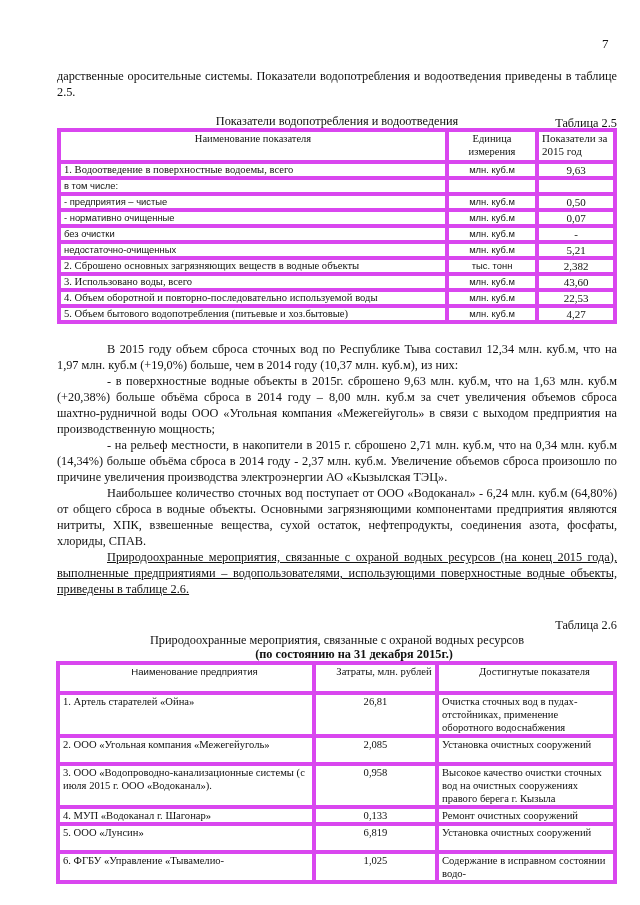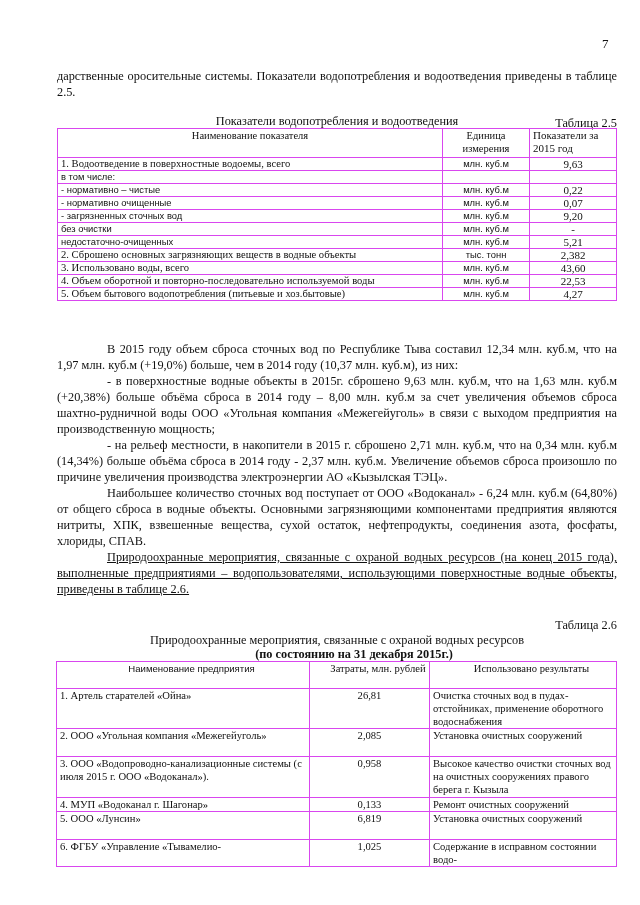--- a/index.html
+++ b/index.html
@@ -5,21 +5,21 @@
   html, body { margin:0; padding:0; background:#fff; }
   body { width:640px; height:905px; position:relative; overflow:hidden;
          font-family:"Liberation Serif", "DejaVu Serif", serif; color:#111; }
   .abs { position:absolute; }
   .pagenum { left:602px; top:36px; font-size:13px; }
   .para { left:57px; width:560px; font-size:12.3px; line-height:16px; text-align:justify; }
   .indent { text-indent:50px; }
   .tlabel { font-size:12.3px; text-align:right; }
   .ttitle { font-size:12.3px; text-align:center; }
   table { border-collapse:collapse; position:absolute; font-family:"Liberation Sans", "DejaVu Sans", sans-serif; }
-  td, th { border:1px solid #d946ef; padding:0 3px; vertical-align:top; font-weight:normal; }
+  td, th { border:4px solid #d946ef; padding:0 3px; vertical-align:top; font-weight:normal; }
   .t25 { left:57px; top:128px; width:560px; font-size:9.4px; }
   .t25 td, .t25 th { height:12px; line-height:12px; }
   .t25 th { text-align:center; font-family:"Liberation Serif", serif; font-size:10.5px; line-height:13px; height:28px; }
   .t25 .c1 { width:378px; }
   .t25 .c2 { width:80px; text-align:center; }
   .t25 .c3 { text-align:center; font-family:"Liberation Serif", serif; font-size:11px; }
   .t25 th.c3 { text-align:left; }
   .t25 td.c1 { font-family:"Liberation Serif", serif; font-size:10.6px; }
   .t25 td.c1.sub { font-family:"Liberation Sans", sans-serif; font-size:9.4px; }
   .t26 { left:56px; top:661px; width:561px; font-family:"Liberation Serif", serif; font-size:10.6px; line-height:13px; }
@@ -49,33 +49,28 @@
         <td class="c1">1. Водоотведение в поверхностные водоемы, всего</td>
         <td class="c2">млн. куб.м</td>
         <td class="c3">9,63</td>
       </tr>
   <tr>
         <td class="c1 sub">в том числе:</td>
         <td class="c2"></td>
         <td class="c3"></td>
       </tr>
   <tr>
-        <td class="c1 sub">- нормативно – чистые</td>
+        <td class="c1 sub">- предприятия – чистые</td>
         <td class="c2">млн. куб.м</td>
-        <td class="c3">0,22</td>
+        <td class="c3">0,50</td>
       </tr>
   <tr>
         <td class="c1 sub">- нормативно очищенные</td>
         <td class="c2">млн. куб.м</td>
         <td class="c3">0,07</td>
-      </tr>
-  <tr>
-        <td class="c1 sub">- загрязненных сточных вод</td>
-        <td class="c2">млн. куб.м</td>
-        <td class="c3">9,20</td>
       </tr>
   <tr>
         <td class="c1 sub">без очистки</td>
         <td class="c2">млн. куб.м</td>
         <td class="c3">-</td>
       </tr>
   <tr>
         <td class="c1 sub">недостаточно-очищенных</td>
         <td class="c2">млн. куб.м</td>
         <td class="c3">5,21</td>
@@ -111,21 +106,21 @@
 
 <div class="abs tlabel" style="top:618px; right:23px;">Таблица 2.6</div>
 <div class="abs ttitle" style="top:633px; left:57px; width:560px;">Природоохранные мероприятия, связанные с охраной водных ресурсов</div>
 <div class="abs ttitle" style="top:647px; left:74px; width:560px;font-weight:bold;">(по состоянию на 31 декабря 2015г.)</div>
 
 <table class="t26">
   <tbody>
       <tr>
     <th class="c1" style="height:26px;">Наименование предприятия</th>
     <th class="c2">Затраты, млн. рублей</th>
-    <th class="c3">Использовано результаты</th>
+    <th class="c3">Достигнутые показателя</th>
   </tr>
   <tr style="height:28px;">
         <td class="c1">1. Артель старателей «Ойна»</td>
         <td class="c2">26,81</td>
         <td class="c3">Очистка сточных вод в пудах- отстойниках, применение оборотного водоснабжения</td>
       </tr>
   <tr style="height:28px;">
         <td class="c1">2. ООО «Угольная компания «Межегейуголь»</td>
         <td class="c2">2,085</td>
         <td class="c3">Установка очистных сооружений</td>

